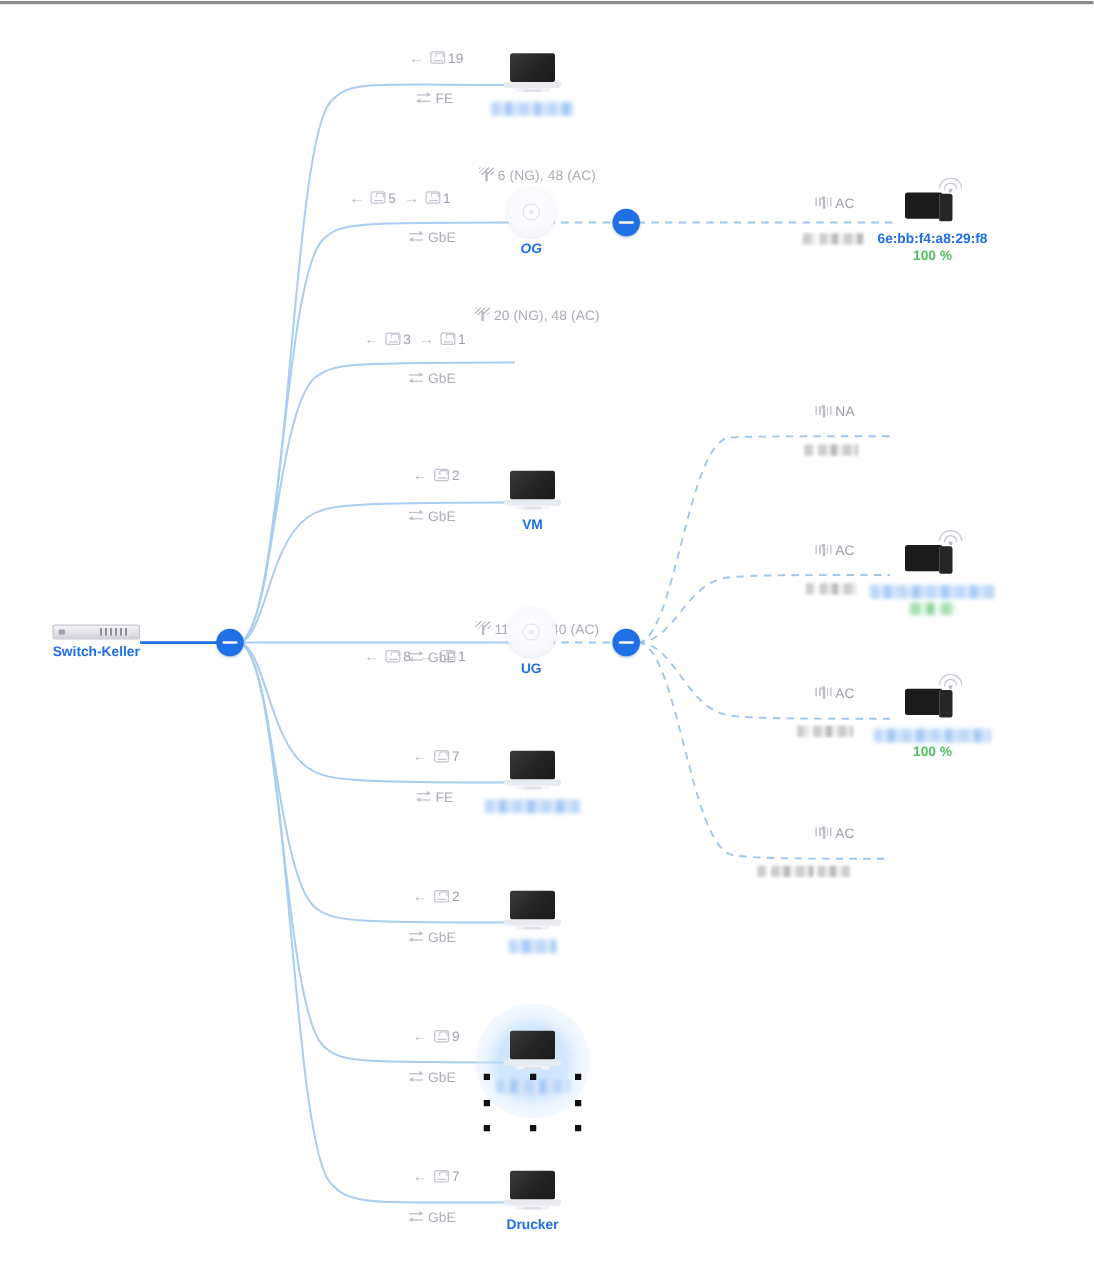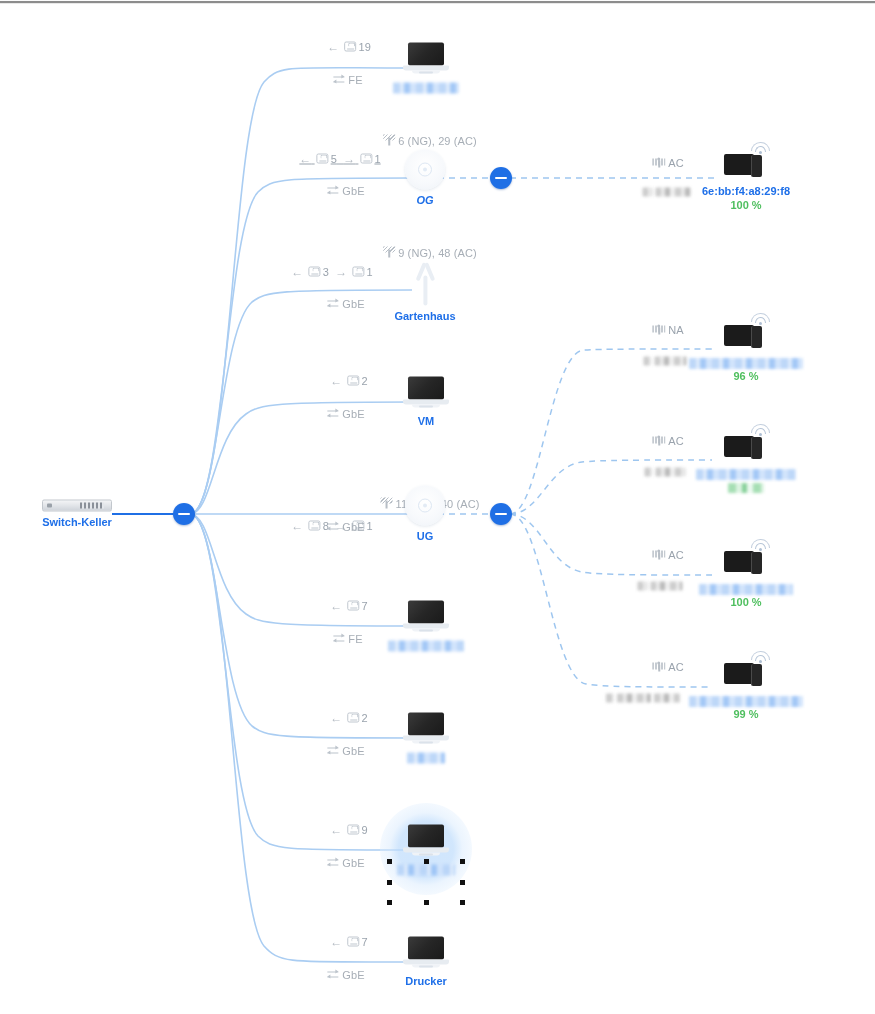--- a/index.html
+++ b/index.html
@@ -356,23 +356,23 @@
         <div class="base"></div>
         <div class="foot"></div>
         <div class="hinge"></div>
     </div>
     <div class="node-label">
       <span class="redact" style="width:66px;"></span>
     </div>
   </div>
 
   <div class="edge-label wifi-stats" style="left:430px; top:141px;">
-    <span class="ant-ico"><i></i></span><span>6 (NG), 29 (AC)</span>
-  </div>
-  <div class="edge-label" style="left:340px; top:159px;text-decoration:underline;">
+    <span class="ant-ico"><i></i></span><span>6 (NG), 48 (AC)</span>
+  </div>
+  <div class="edge-label" style="left:320px; top:159px;">
     <span class="arr">←</span> <span class="port-ico"></span><span class="num">5</span>
     &nbsp;<span class="arr">→</span> <span class="port-ico"></span><span class="num">1</span>
   </div>
   <div class="edge-label speed" style="left:346px; top:191px;">
     <span class="sw-ico"><i class="u"></i><i class="d"></i></span><span>GbE</span>
   </div>
   <div class="node" style="left:425px; top:178px;font-style:italic;">
     <div class="icon-ap">
       <div class="disc"></div>
         <div class="ring"></div>
@@ -397,36 +397,28 @@
           <i class="c"></i>
         </div>
       <div class="tablet"></div>
         <div class="phone"></div>
     </div>
     <div class="node-label" style="margin-top:4px;text-align:right;">6e:bb:f4:a8:29:f8</div>
     <div class="pct">100 %</div>
   </div>
 
   <div class="edge-label wifi-stats" style="left:430px; top:253px;">
-    <span class="ant-ico"><i></i></span><span>9 (NG), 48 (AC)</span>
+    <span class="ant-ico"><i></i></span><span>20 (NG), 48 (AC)</span>
   </div>
   <div class="edge-label" style="left:332px; top:272px;text-align:center;">
     <span class="arr">←</span> <span class="port-ico"></span><span class="num">3</span>
     &nbsp;<span class="arr">→</span> <span class="port-ico"></span><span class="num">1</span>
   </div>
   <div class="edge-label speed" style="left:346px; top:304px;">
     <span class="sw-ico"><i class="u"></i><i class="d"></i></span><span>GbE</span>
-  </div>
-  <div class="node" style="left:425px; top:292px;">
-    <div class="icon-mesh">
-      <div class="vleft"></div>
-        <div class="vright"></div>
-        <div class="stem"></div>
-    </div>
-    <div class="node-label">Gartenhaus</div>
   </div>
 
   <div class="edge-label" style="left:349px; top:381px;">
     <span class="arr">←</span> <span class="port-ico"></span><span class="num">2</span>
   </div>
   <div class="edge-label speed" style="left:346px; top:414px;">
     <span class="sw-ico"><i class="u"></i><i class="d"></i></span><span>GbE</span>
   </div>
   <div class="node" style="left:426px; top:402px;">
     <div class="icon-laptop">
@@ -457,35 +449,20 @@
     <div class="node-label">UG</div>
   </div>
   <div class="toggle" style="left:501px; top:514px;"></div>
 
   <div class="edge-label" style="left:668px; top:330px;">
     <span class="sig-ico"><i></i></span><span>NA</span>
   </div>
   <div class="edge-label" style="left:665px; top:360px;">
     <span class="redact grey" style="width:8px;"></span>
     <span class="redact grey" style="width:32px;"></span>
-  </div>
-  <div class="node" style="left:746px; top:349px;">
-    <div class="icon-client">
-      <div class="wifi">
-          <i class="a"></i>
-          <i class="b"></i>
-          <i class="c"></i>
-        </div>
-      <div class="tablet"></div>
-        <div class="phone"></div>
-    </div>
-    <div class="node-label" style="margin-top:4px;">
-      <span class="redact" style="width:114px;"></span>
-    </div>
-    <div class="pct">96 %</div>
   </div>
 
   <div class="edge-label" style="left:668px; top:441px;">
     <span class="sig-ico"><i></i></span><span>AC</span>
   </div>
   <div class="edge-label" style="left:665px; top:471px;">
     <span class="redact grey" style="width:8px;"></span>
     <span class="redact grey" style="width:30px;"></span>
   </div>
   <div class="node" style="left:746px; top:460px;">
@@ -530,35 +507,20 @@
   </div>
 
   <div class="edge-label" style="left:668px; top:667px;">
     <span class="sig-ico"><i></i></span><span>AC</span>
   </div>
   <div class="edge-label" style="left:643px; top:697px;">
     <span class="redact grey" style="width:8px;"></span>
     <span class="redact grey" style="width:34px;"></span>
     <span class="redact grey" style="width:26px;"></span>
   </div>
-  <div class="node" style="left:746px; top:687px;">
-    <div class="icon-client">
-      <div class="wifi">
-          <i class="a"></i>
-          <i class="b"></i>
-          <i class="c"></i>
-        </div>
-      <div class="tablet"></div>
-        <div class="phone"></div>
-    </div>
-    <div class="node-label" style="margin-top:4px;">
-      <span class="redact" style="width:114px;"></span>
-    </div>
-    <div class="pct">99 %</div>
-  </div>
 
   <div class="edge-label" style="left:349px; top:606px;">
     <span class="arr">←</span> <span class="port-ico"></span><span class="num">7</span>
   </div>
   <div class="edge-label speed" style="left:348px; top:639px;">
     <span class="sw-ico"><i class="u"></i><i class="d"></i></span><span>FE</span>
   </div>
   <div class="node" style="left:426px; top:626px;">
     <div class="icon-laptop">
       <div class="screen"></div>

